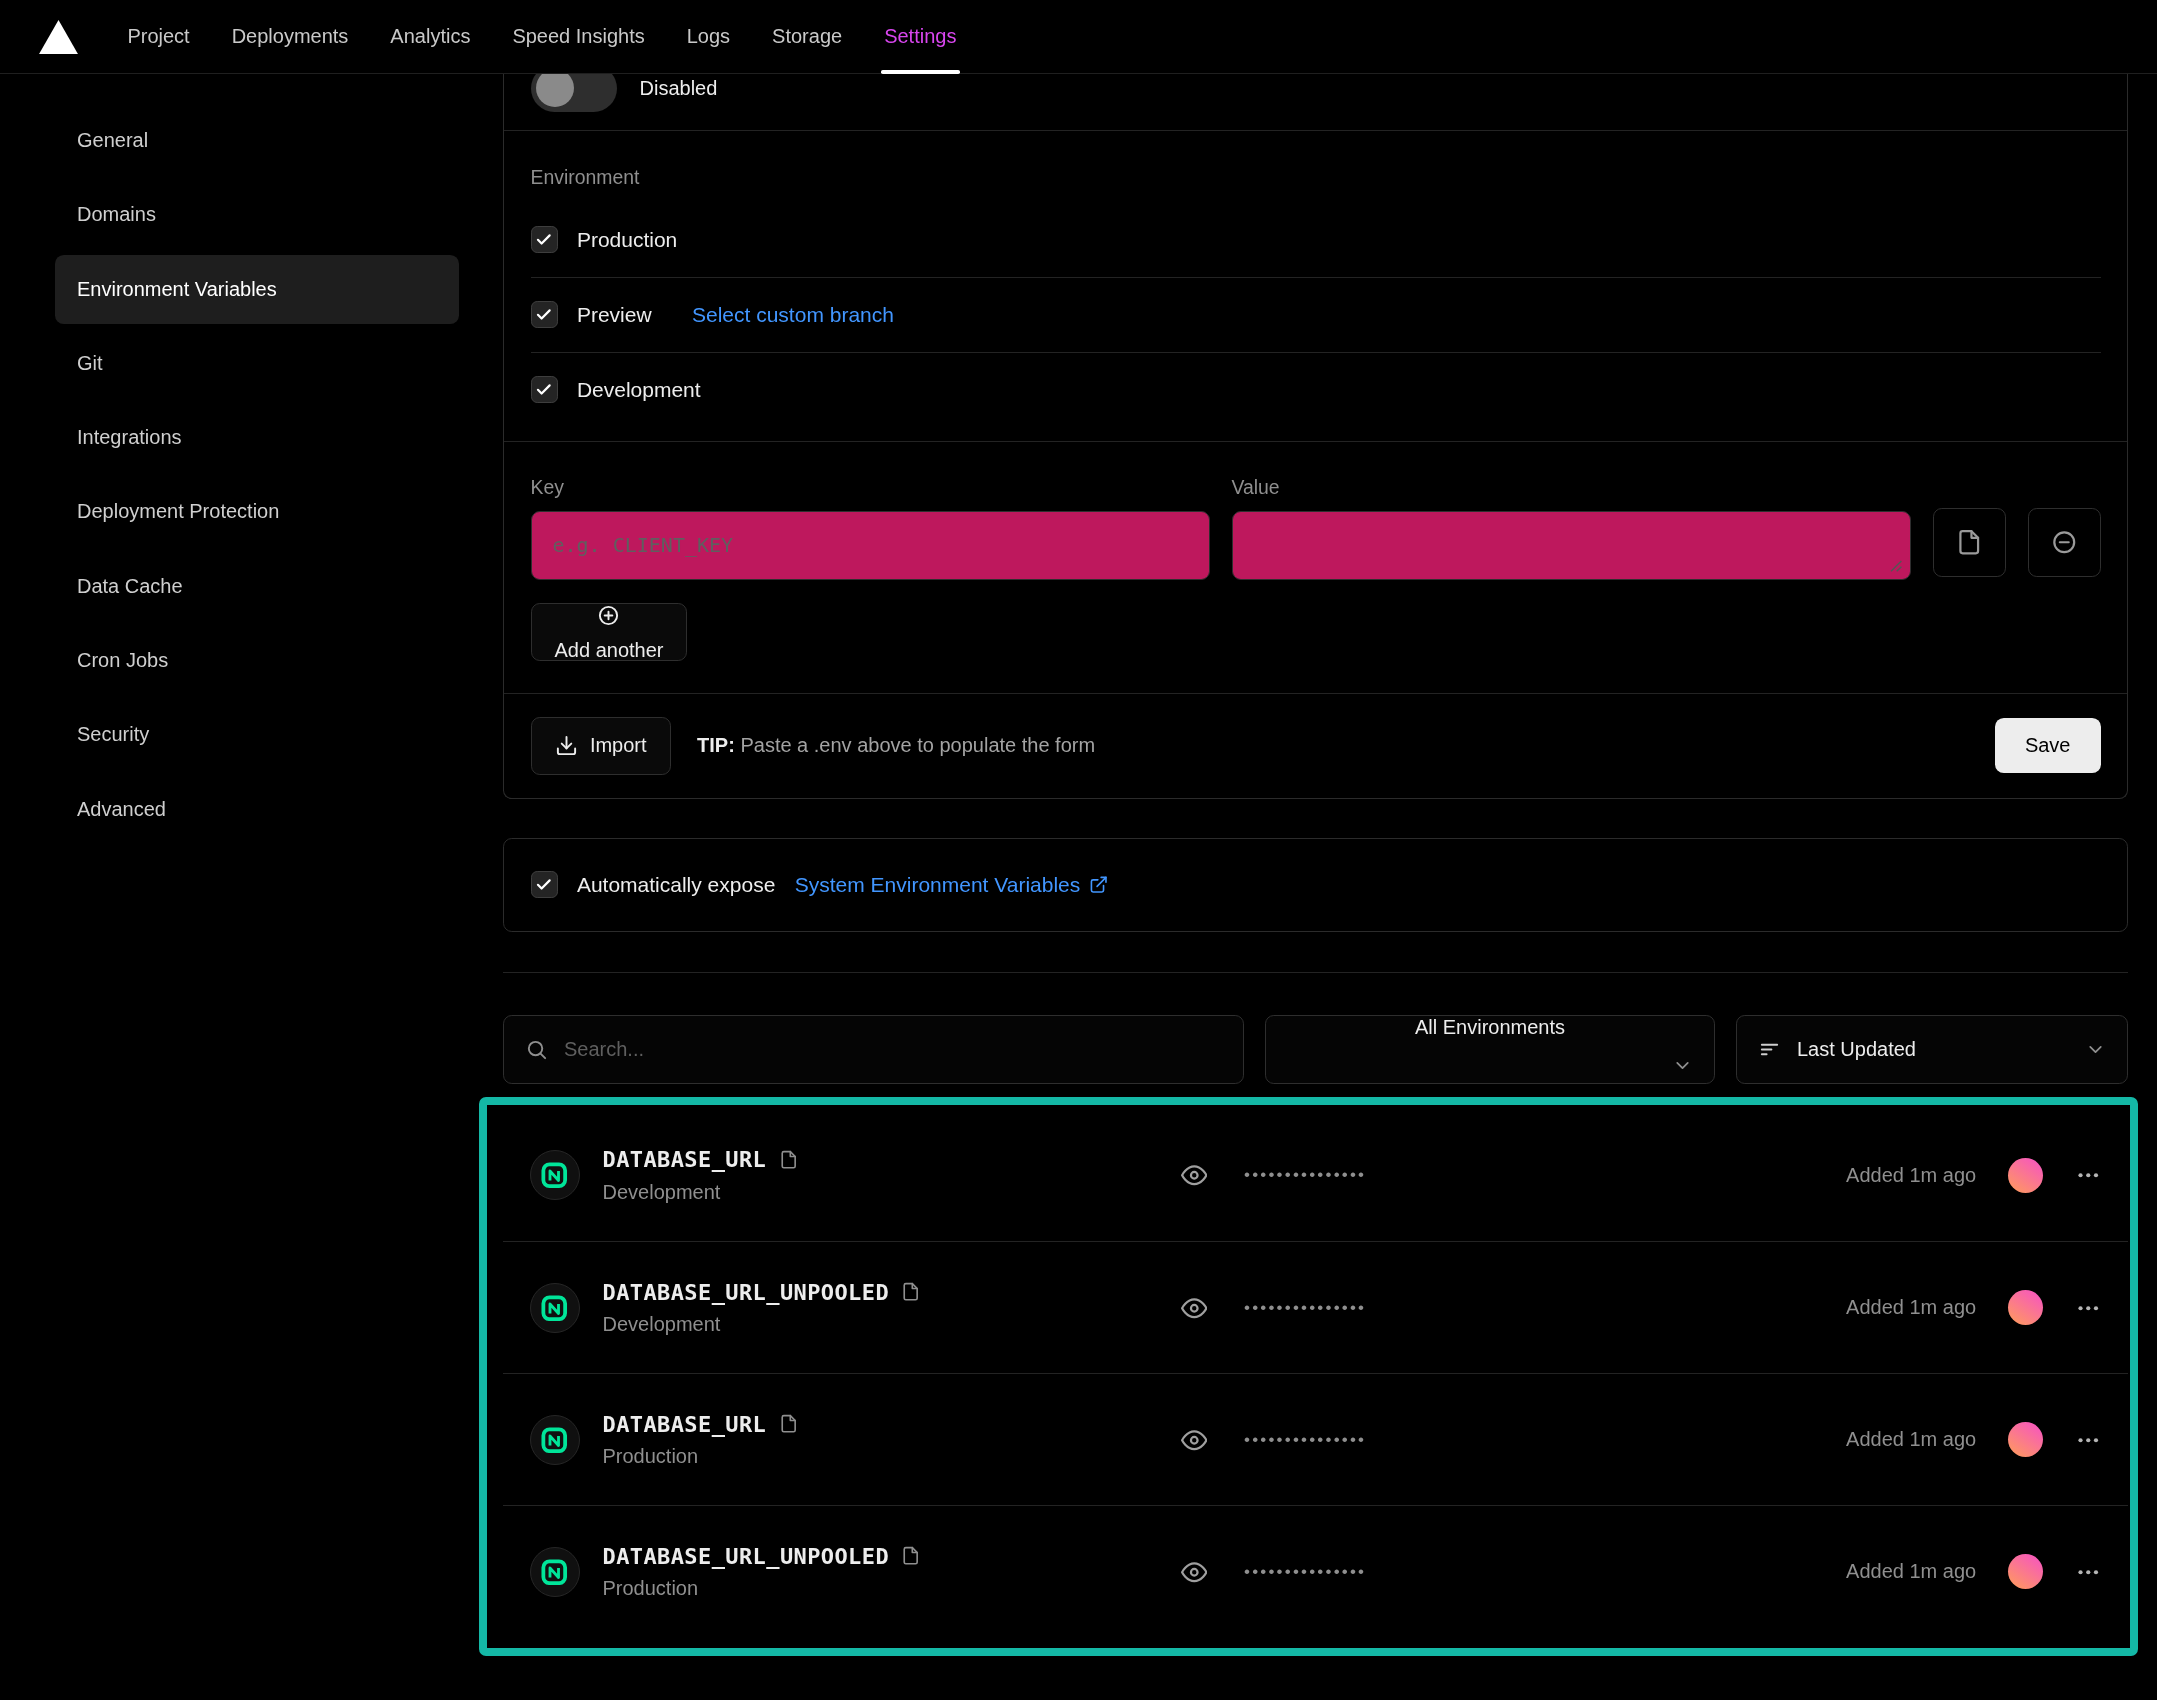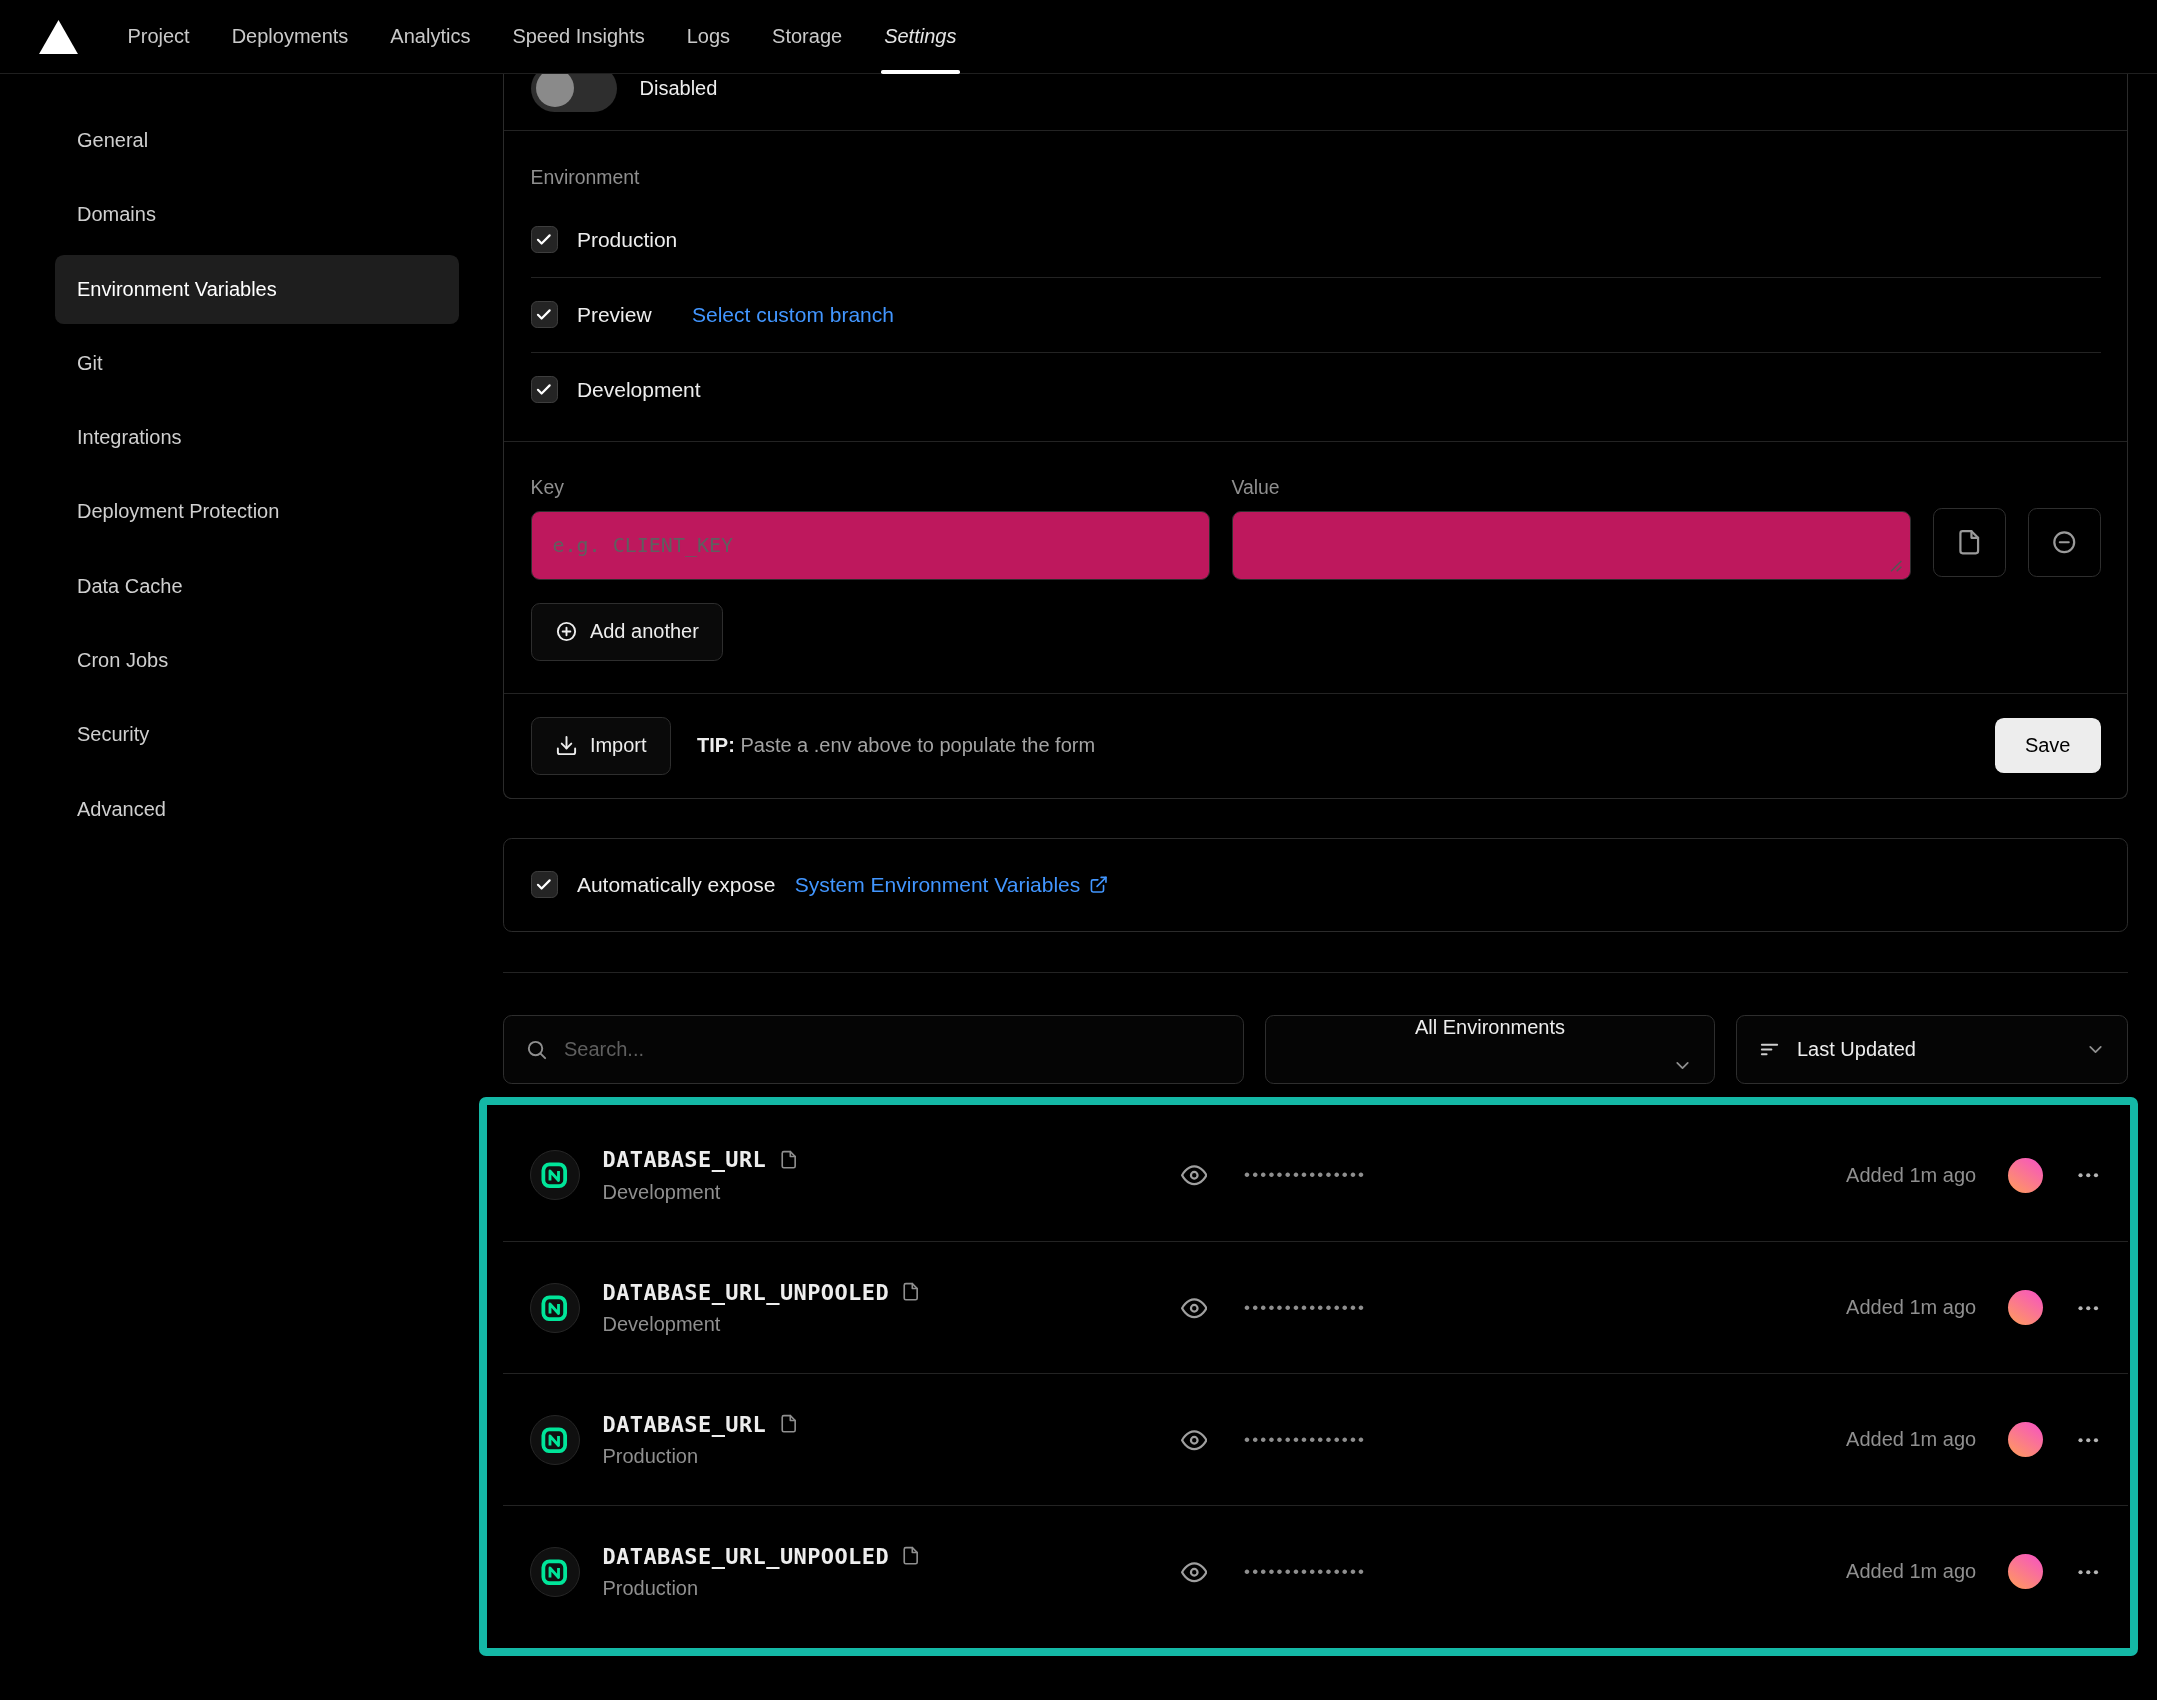--- a/index.html
+++ b/index.html
@@ -16,21 +16,21 @@
   header {
     height:74px; display:flex; align-items:center;
     padding:0 34px 0 39px; border-bottom:0.9px solid #1f1f1f;
   }
   .logo { width:55px; display:flex; justify-content:flex-start; cursor:pointer; }
   .tabs { display:flex; height:100%; margin-left:12.4px; }
   .tab {
     position:relative; height:100%; display:flex; align-items:center;
     padding:0 21px; font-size:20px; color:#c9c9c9; cursor:pointer; white-space:nowrap;
   }
-  .tab.active { color:#e5e5e5;font-style:italic; }
+  .tab.active { color:#d946ef; }
   .tab.active::after {
     content:""; position:absolute; left:17.6px; right:17.6px; bottom:-0.9px;
     height:3.5px; background:#fff; border-radius:1.8px;
   }
 
   
   .layout { display:flex; }
   aside { width:503px; flex-shrink:0; padding:32px 0 0 55px; }
   .side-item {
     width:404px; height:69px; margin-bottom:5.3px; display:flex; align-items:center;
@@ -87,21 +87,21 @@
     display:flex; align-items:center; justify-content:center; cursor:pointer; flex-shrink:0;
   }
   .icon-btn svg { width:26.5px; height:26.5px; }
 
   .btn {
     display:inline-flex; align-items:center; gap:12.4px; height:58px; padding:0 23px;
     border-radius:8.8px; font-size:20px; cursor:pointer; white-space:nowrap;
   }
   .btn svg { width:23px; height:23px; }
   .btn.secondary { background:#0a0a0a; border:0.9px solid #2e2e2e; color:#ededed; }
-  .add-another { margin:23px 26.5px 0; }
+  .add-another { margin:23px 26.5px 0;flex-direction:column; }
 
   .card-footer {
     margin-top:32px; border-top:0.9px solid #232323;
     display:flex; align-items:center; gap:26.5px; padding:23px 26.5px;
   }
   .tip { font-size:20px; color:#a3a3a3; }
   .tip b { color:#ededed; font-weight:700; }
   .btn.save {
     margin-left:auto; height:55px; padding:0 30px; border:none;
     background:var(--save-button-bg,#ededed); color:#000; font-weight:500;

